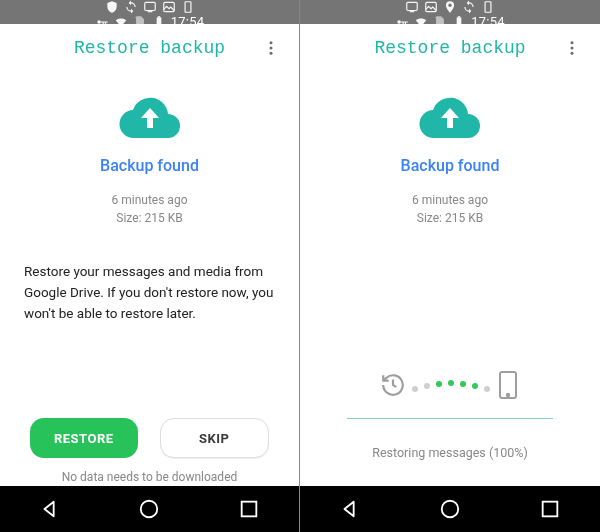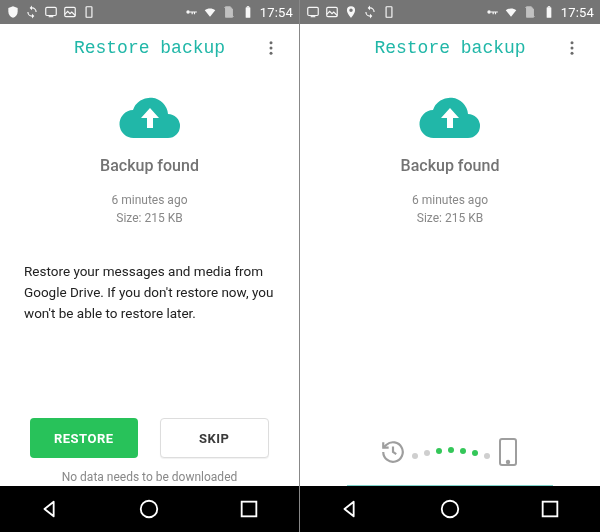--- a/index.html
+++ b/index.html
@@ -2,48 +2,48 @@
 <html><head>
 <meta charset="utf-8">
 <style>
   * { box-sizing: border-box; margin: 0; padding: 0; }
   html, body { width: 600px; height: 532px; font-family: Roboto, -apple-system, "Segoe UI", sans-serif; background: #999; }
   .stage { display: flex; width: 600px; height: 532px; }
   .phone { width: 300px; height: 532px; background: #fff; display: flex; flex-direction: column; }
   .phone.left { border-right: 1px solid #888; }
 
   
-  .statusbar { height: 24px; background: #757575; color: #fff; display: flex; align-items: center; padding: 0 6px; font-size: 12px; }
+  .statusbar { height: 24px; background: #757575; color: #fff; display: flex; align-items: center; padding: 0 6px; font-size: 12px; flex-direction: column; }
   .sb-left, .sb-right { display: flex; align-items: center; gap: 5px; }
   .sb-left { flex: 1; }
   .sb-right { justify-content: flex-end; }
   .sb-ico { width: 14px; height: 14px; opacity: .95; }
   .sb-ico svg { display: block; }
   .sb-time { font-size: 13px; letter-spacing: .2px; }
 
   
   .appbar { height: 48px; display: flex; align-items: center; justify-content: center; position: relative; font-family: Liberation Mono, monospace; }
   .appbar-title { color: #21b7a8; font-size: 18px; font-weight: 500; }
   .more { position: absolute; right: 8px; top: 0; width: 40px; height: 48px; display:flex; align-items:center; justify-content:center; color:#6b6b6b; }
   .more svg { width: 18px; height: 18px; }
 
   .content { flex: 1; display: flex; flex-direction: column; align-items: center; padding: 6px 18px 0; }
 
   .cloud { width: 64px; height: 48px; margin-top: 16px; color: #21b7a8; }
   .cloud svg { width: 100%; height: 100%; display: block; }
 
-  .found-title { color: #737373; font-size: 16px; font-weight: 500; margin-top: 14px; }
+  .found-title { color: #3b82f6; font-size: 16px; font-weight: 500; margin-top: 14px; }
   .meta { color: #888; font-size: 12px; line-height: 1.5; text-align: center; margin-top: 16px; }
 
   .prompt { color: #222; font-size: 13.5px; line-height: 1.55; margin-top: 34px; padding: 0 6px; width:100%; text-align: left; }
 
   .spacer { flex: 1; }
 
   .btnrow { display: flex; gap: 10px; width: 100%; padding: 0 12px 12px; }
-  .btn { flex: 1; height: 40px; border-radius: 4px; font-size: 13px; font-weight: 700; letter-spacing: .5px; display:flex; align-items:center; justify-content:center; cursor: pointer; }
+  .btn { flex: 1; height: 40px; border-radius: 14px; font-size: 13px; font-weight: 700; letter-spacing: .5px; display:flex; align-items:center; justify-content:center; cursor: pointer; }
   .btn.primary { background: #28c25a; color: #fff; }
   .btn.secondary { background: #fff; color: #3a3a3a; border: 1px solid #ddd; box-shadow: 0 1px 1px rgba(0,0,0,.06); margin-left: 12px; }
 
   .footnote { color: #888; font-size: 12px; text-align: center; padding-bottom: 2px; }
 
   
   .transfer { width: 100%; display:flex; align-items:center; justify-content:center; gap: 6px; margin-top: 10px; }
   .tic { color:#9e9e9e; }
   .tic svg { width:26px; height:26px; display:block; }
   .dots { display:flex; gap:6px; align-items:flex-end; }
@@ -278,20 +278,21 @@
             <span class="dot"></span>
         </div>
         <span class="phone-ico">
             <svg viewBox="0 0 24 30" fill="none" stroke="currentColor" stroke-width="2">
               <rect x="4" y="2" width="16" height="26" rx="2"></rect>
               <circle cx="12" cy="25" r="1.2" fill="currentColor"></circle>
             </svg>
           </span>
       </div>
       <div class="progress-line"></div>
+      <div class="progress-text">Restoring messages (100%)</div>
     </div>
 
     <div class="navbar">
       <div class="navbtn">
           <svg viewBox="0 0 24 24" fill="none" stroke="currentColor" stroke-width="2">
             <path d="M16 4 6 12l10 8z" stroke-linejoin="round"></path>
           </svg>
         </div>
       <div class="navbtn">
           <svg viewBox="0 0 24 24" fill="none" stroke="currentColor" stroke-width="2">

